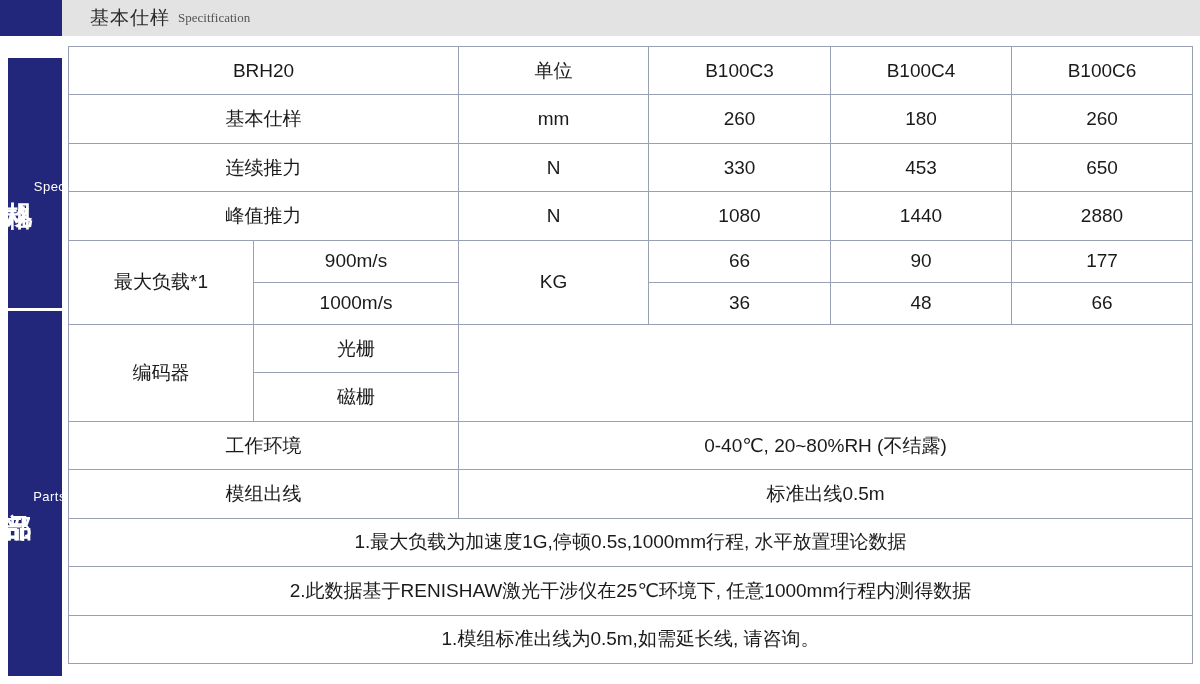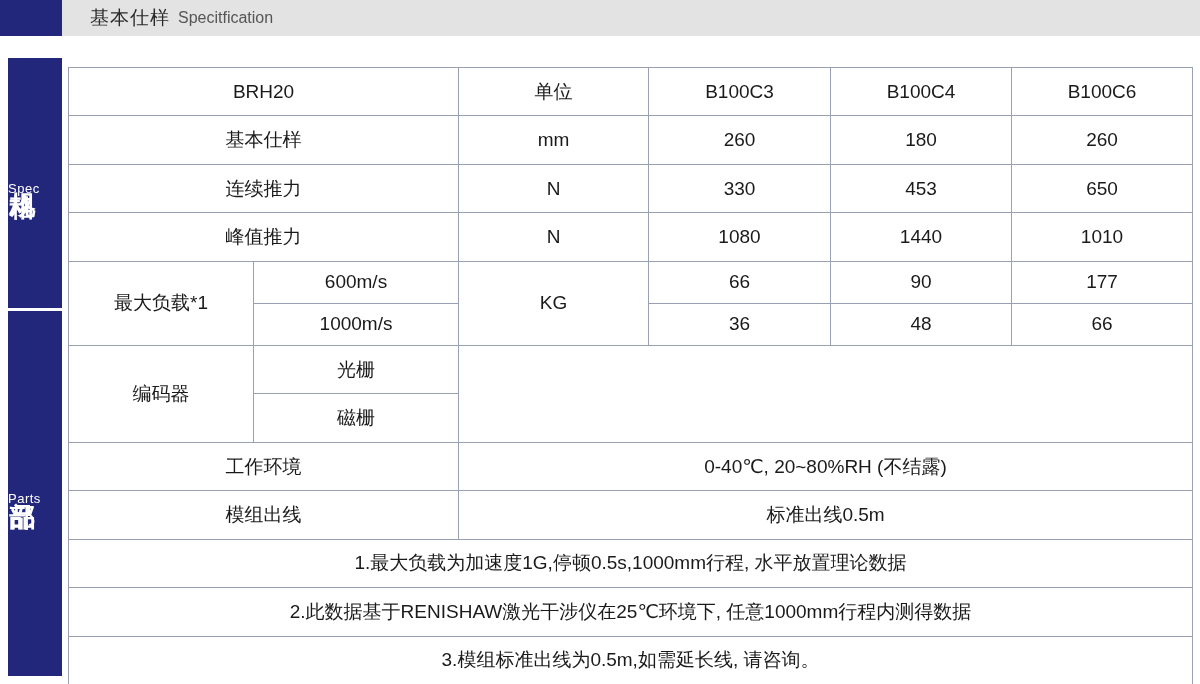--- a/index.html
+++ b/index.html
@@ -33,41 +33,42 @@
     display: flex;
     align-items: center;
     padding-left: 28px;
   }
   .header-title-cn {
     font-size: 19px;
     color: #2a2a2a;
     letter-spacing: 1px;
   }
   .header-title-en {
-    font-size: 16px;
+    font-size: 13px;
     color: #555;
     margin-left: 8px;
+    font-family: Liberation Serif, serif;
   }
 
   
   .side-col {
     position: absolute;
     left: 8px;
     top: 58px;
     width: 54px;
     height: 618px;
     display: flex;
     flex-direction: column;
   }
   .side-block {
     background: #23277c;
     color: #ffffff;
     display: flex;
-    flex-direction: column;
-    align-items: flex-start;
+    flex-direction: row;
+    align-items: center;
     justify-content: center;
     width: 54px;
   }
   .side-spec { height: 250px; }
   .side-parts { height: 368px; margin-top: 0; border-top: 3px solid #ffffff; }
   .side-cn {
     font-size: 26px;
     line-height: 1.12;
     writing-mode: vertical-rl;
     text-orientation: upright;
@@ -77,21 +78,21 @@
   .side-en {
     font-size: 13px;
     margin-top: 6px;
     letter-spacing: 0.5px;
   }
 
   
   .table-wrap {
     position: absolute;
     left: 68px;
-    top: 67px;
+    top: 46px;
     width: 1124px;
     height: 618px;
   }
   table.spec {
     border-collapse: collapse;
     width: 1124px;
     height: 618px;
     table-layout: fixed;
   }
   table.spec td {
@@ -179,26 +180,26 @@
           <td>330</td>
           <td>453</td>
           <td>650</td>
         </tr>
 
         <tr>
           <td class="label" colspan="2">峰值推力</td>
           <td>N</td>
           <td>1080</td>
           <td>1440</td>
-          <td>1010</td>
+          <td>2880</td>
         </tr>
 
         <tr>
           <td class="label" rowspan="2">最大负载*1</td>
-          <td>600m/s</td>
+          <td>900m/s</td>
           <td rowspan="2">KG</td>
           <td>66</td>
           <td>90</td>
           <td>177</td>
         </tr>
 
         <tr>
           <td>1000m/s</td>
           <td>36</td>
           <td>48</td>
@@ -224,19 +225,19 @@
           <td class="outtext" colspan="4">标准出线0.5m</td>
         </tr>
 
         <tr>
           <td class="note" colspan="6">1.最大负载为加速度1G,停顿0.5s,1000mm行程, 水平放置理论数据</td>
         </tr>
         <tr>
           <td class="note" colspan="6">2.此数据基于RENISHAW激光干涉仪在25℃环境下, 任意1000mm行程内测得数据</td>
         </tr>
         <tr>
-          <td class="note" colspan="6">3.模组标准出线为0.5m,如需延长线, 请咨询。</td>
+          <td class="note" colspan="6">1.模组标准出线为0.5m,如需延长线, 请咨询。</td>
         </tr>
       </tbody>
     </table>
   </div>
 
 </div>
 
 </body></html>

